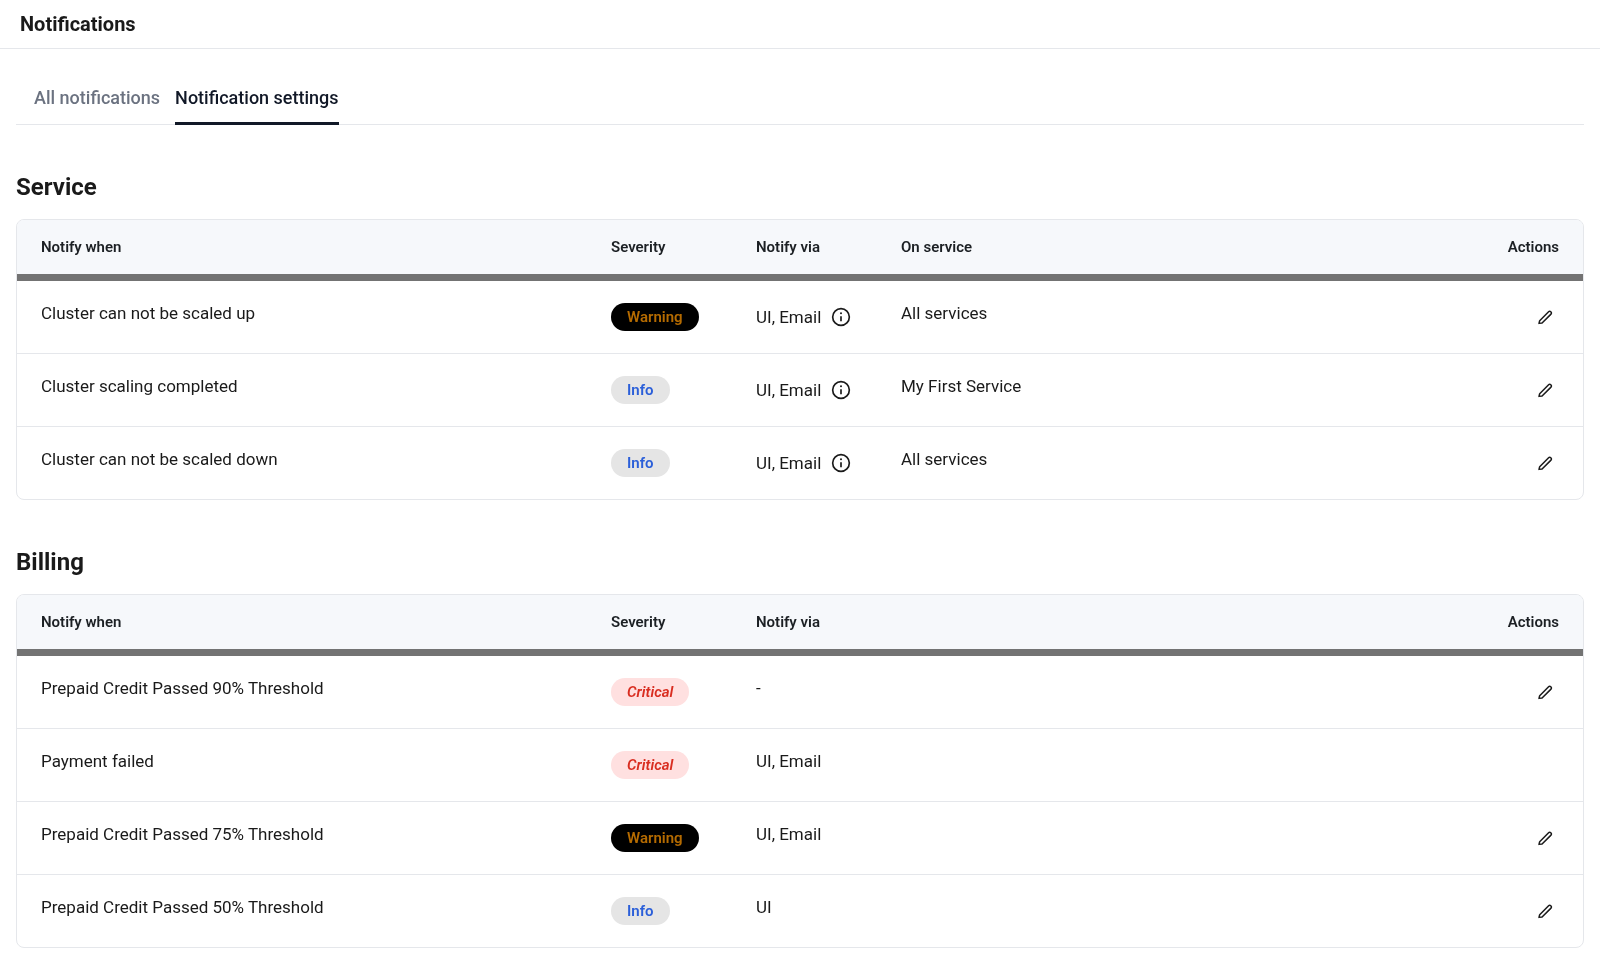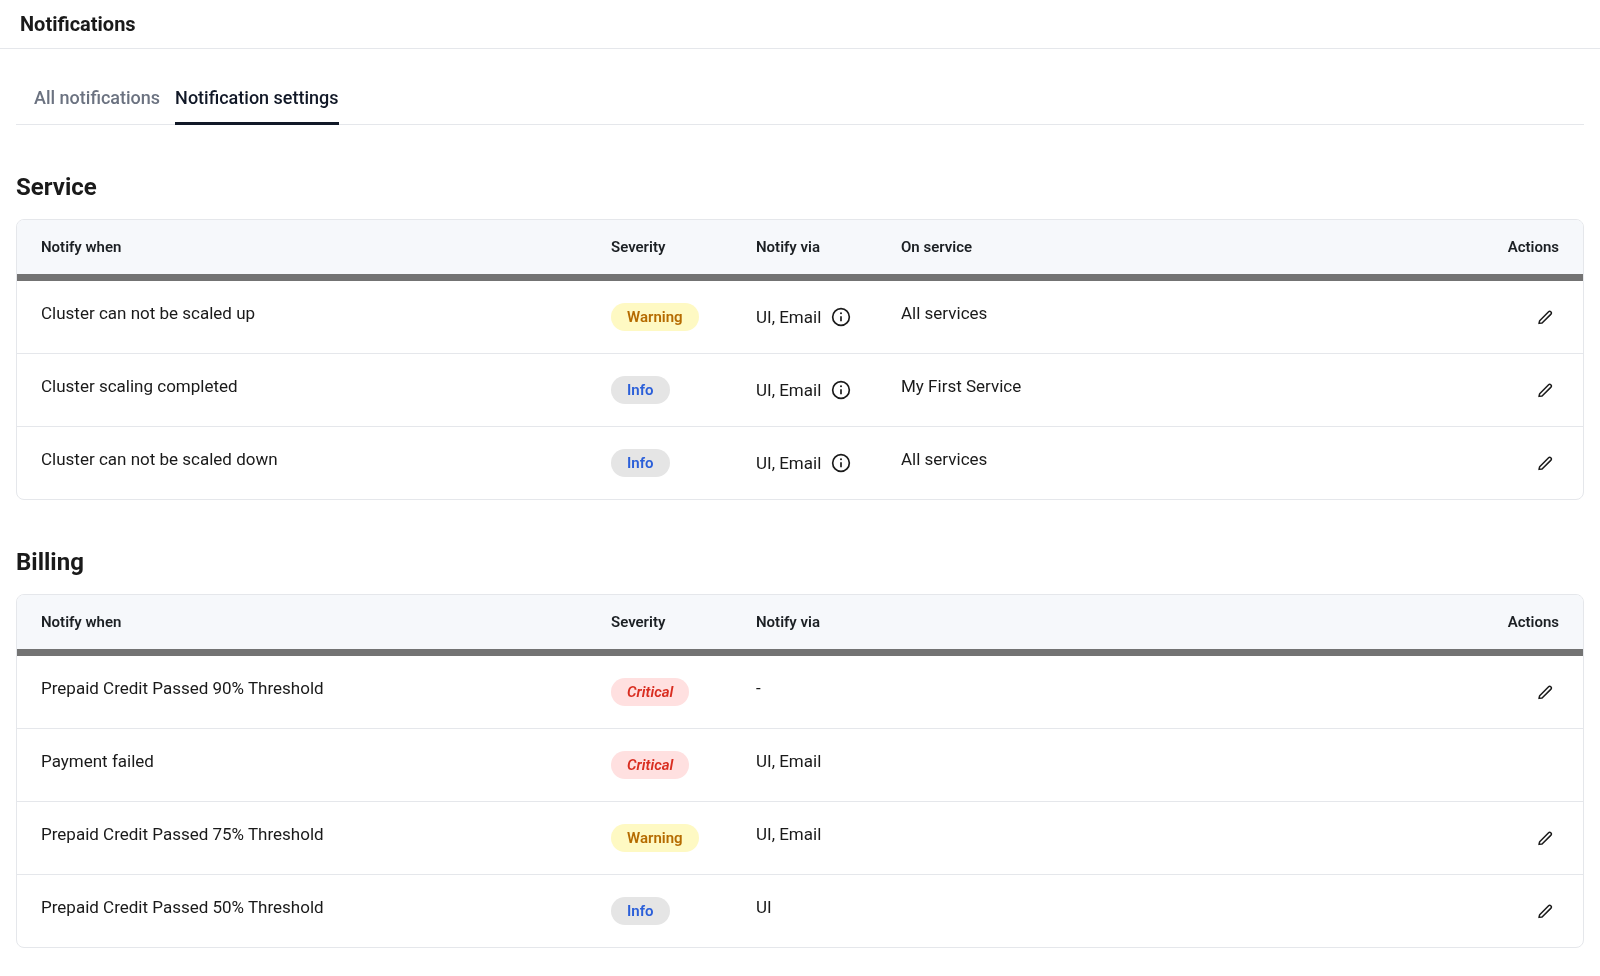--- a/index.html
+++ b/index.html
@@ -82,21 +82,21 @@
   .bil .c-act    { flex: 0 0 80px; text-align:right; display:flex; justify-content:flex-end;}
   .bil .thead .c-act { display:block;}
 
   .badge {
     display: inline-block;
     padding: 5px 16px;
     border-radius: 999px;
     font-size: 15px;
     font-weight: 600;
   }
-  .sev-warning { background: #fef9c3; color: #b56b00; }
+  .sev-warning { background: #000000; color: #b56b00; }
   .sev-info    { background: #e5e5e5; color: #2b5fd9; }
   .sev-critical{ background: #ffe0e0; color: #d92d20; font-style: italic; }
 
   .icon-btn {
     width: 28px; height: 28px;
     display: inline-flex; align-items: center; justify-content: center;
     background: transparent; border: none; cursor: pointer;
     color: #1a1a1a;
   }
   .info-icon-wrap { display:inline-flex; align-items:center; }

